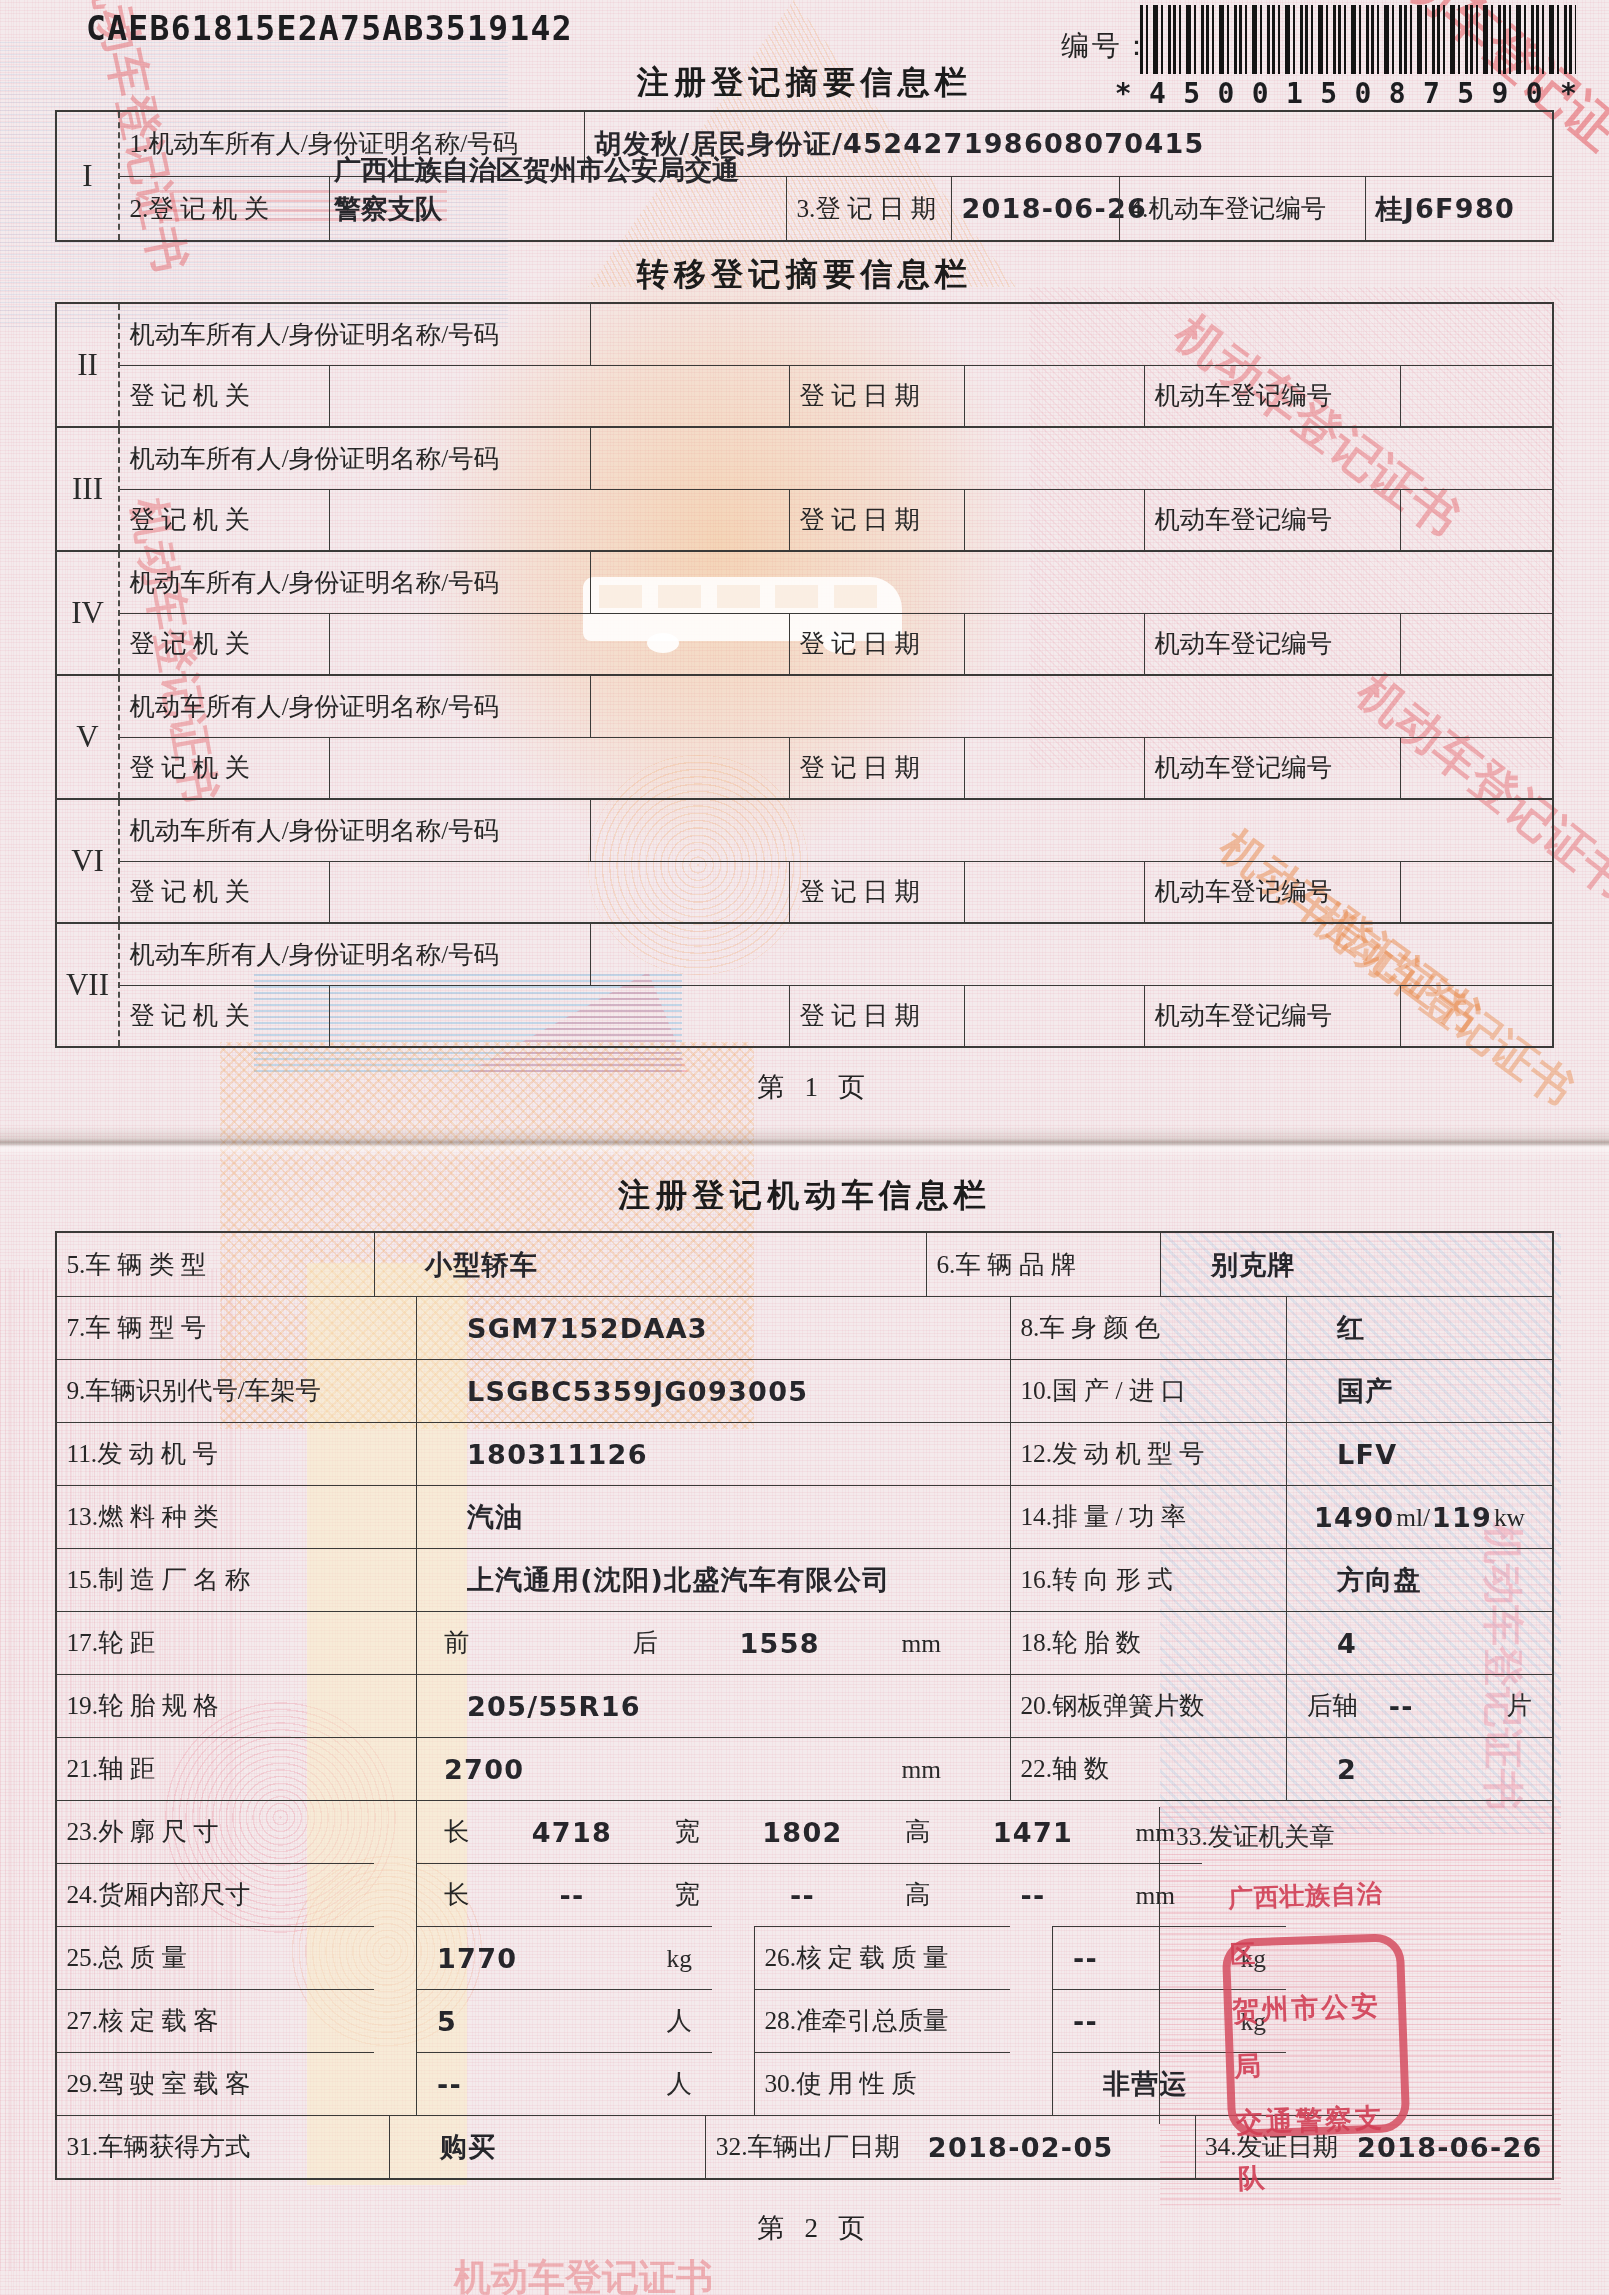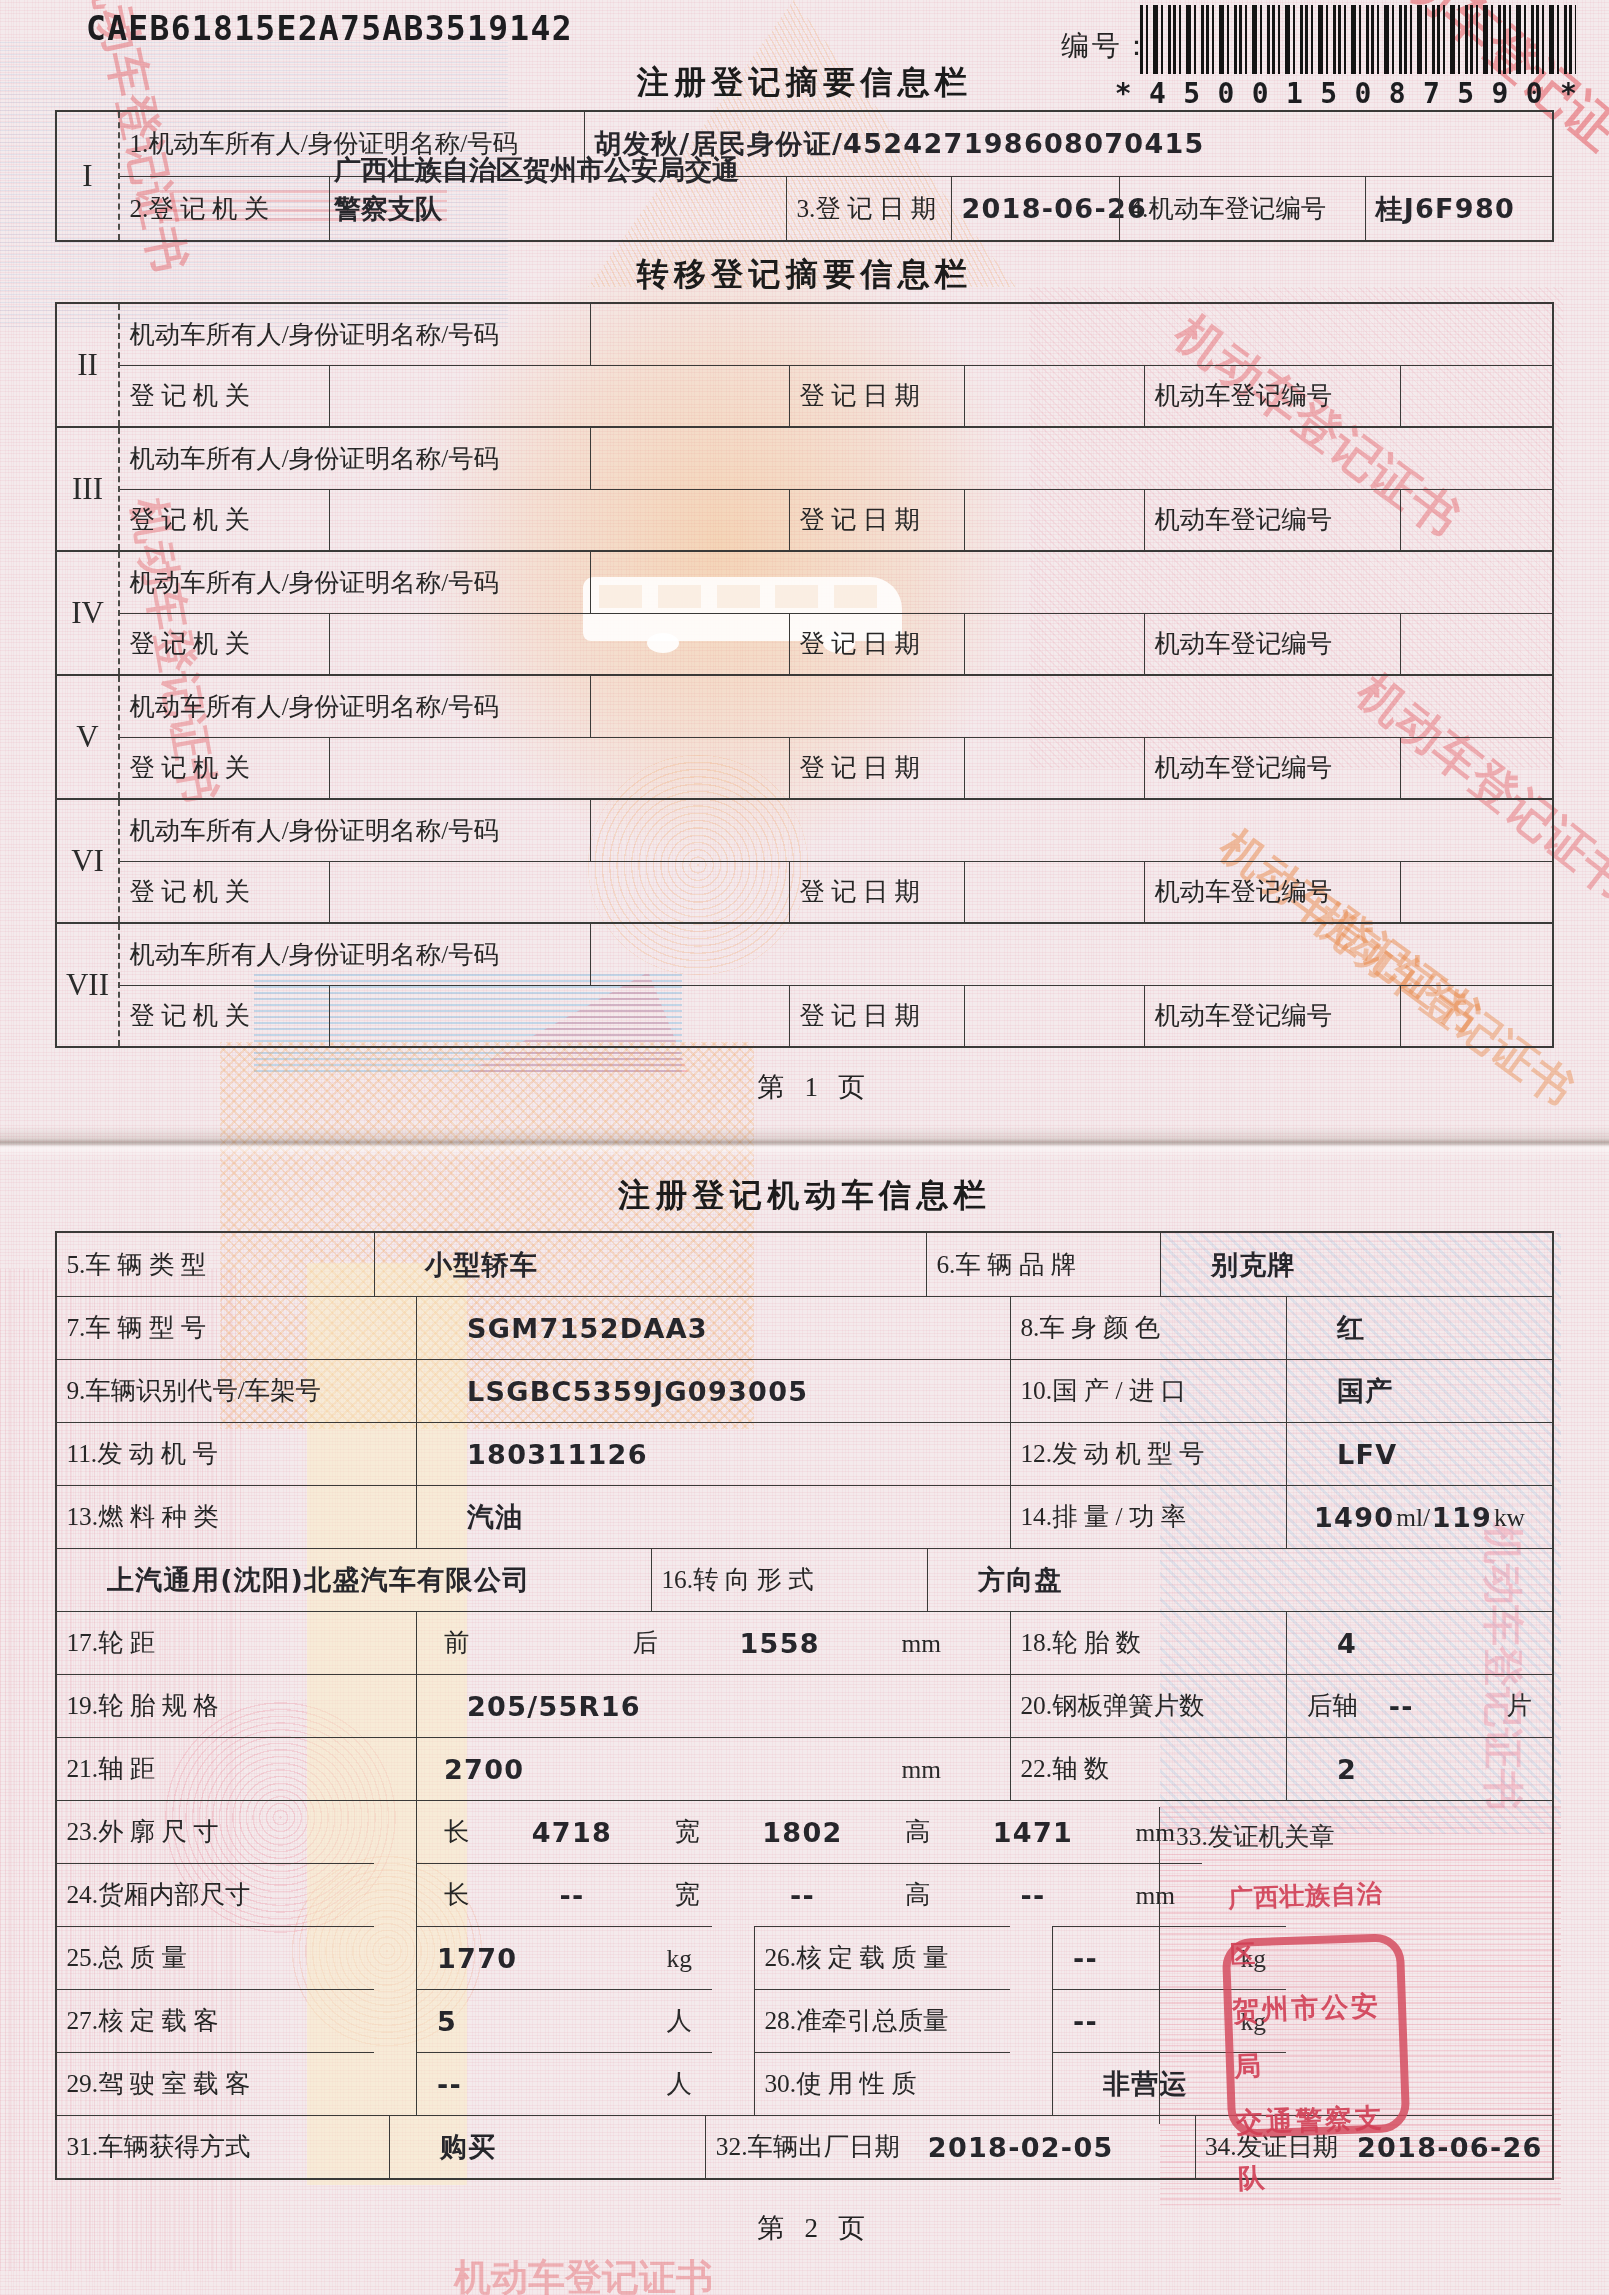--- a/index.html
+++ b/index.html
@@ -298,20 +298,21 @@
       <div class="cell w826 val padL">汽油</div>
       <div class="cell w350">14.排 量 / 功 率</div>
       <div class="cell flex1 sp">
         <span class="val">1490</span>
         <span>ml/</span>
         <span class="val">119</span>
         <span>kw</span>
       </div>
     </div>
     <div class="t2row">
+      <div class="cell w474">15.制  造  厂  名  称</div>
       <div class="cell w826 val padL">上汽通用(沈阳)北盛汽车有限公司</div>
       <div class="cell w350">16.转  向  形  式</div>
       <div class="cell flex1 val padL">方向盘</div>
     </div>
     <div class="t2row">
       <div class="cell w474">17.轮               距</div>
       <div class="cell w826 sp">
         <span>前</span>
         <span class="val"></span>
         <span>后</span>

